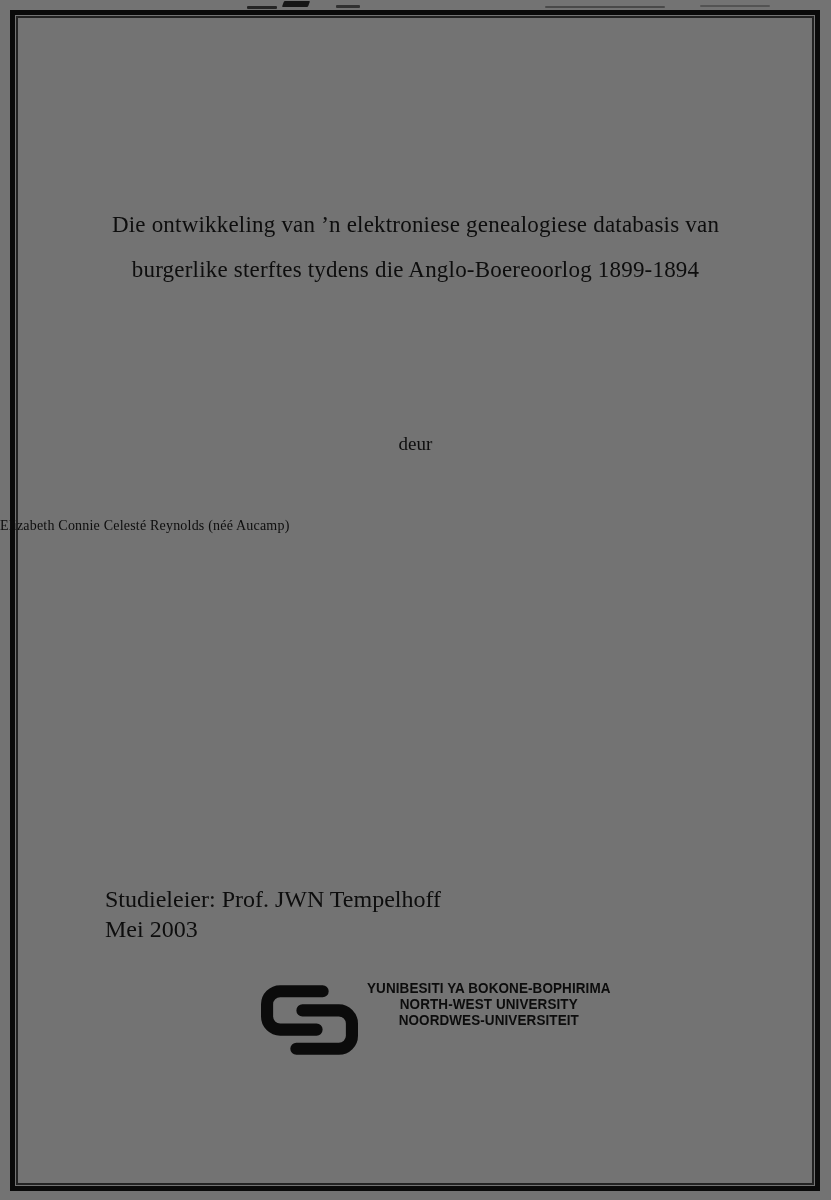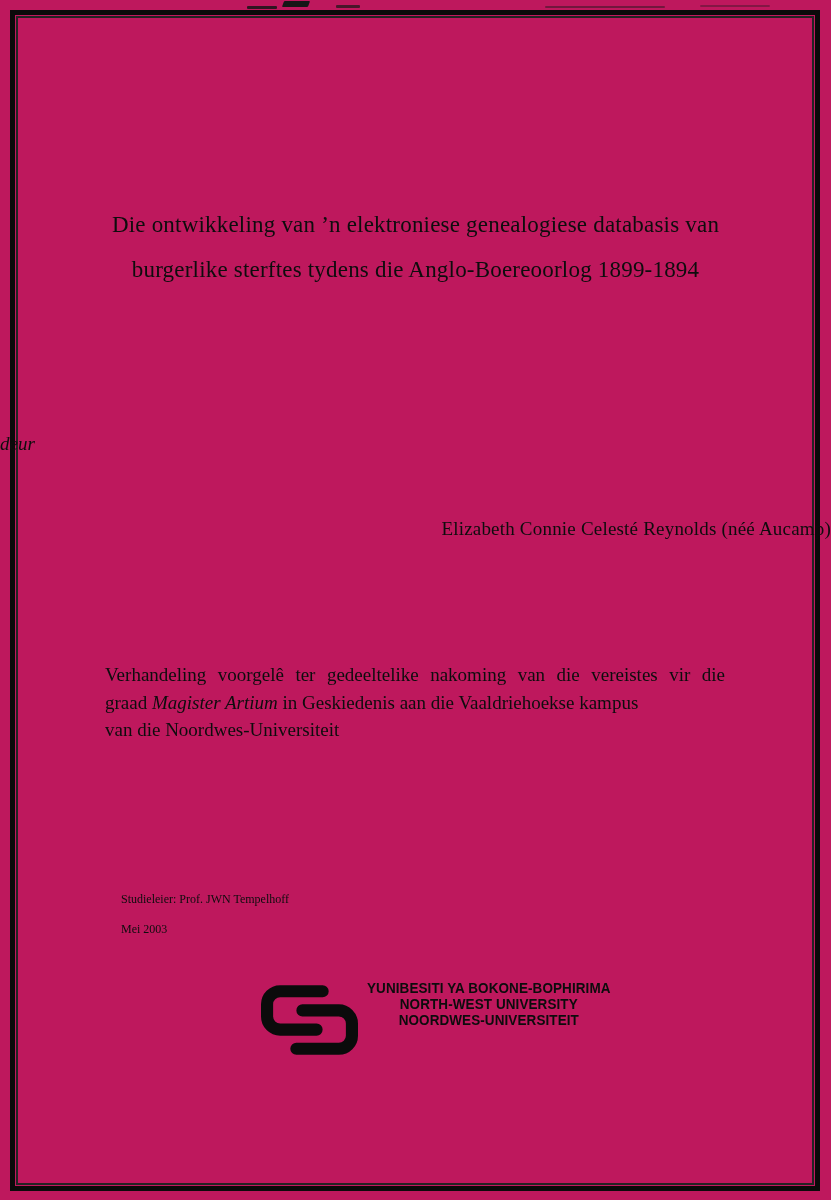--- a/index.html
+++ b/index.html
@@ -1,19 +1,19 @@
 <!DOCTYPE html>
 <html><head>
 <meta charset="utf-8">
 <style>
   html,body{margin:0;padding:0;background:#e8e8e8;}
   .page{
     position:relative;
     width:831px;height:1200px;
-    background:#be185d;
+    background:#737373;
     font-family:"Liberation Serif","DejaVu Serif",serif;
     color:#0d0d0d;
     overflow:hidden;
     margin:0 auto;
   }
   
   .frame-outer{
     position:absolute;left:10px;top:10px;right:11px;bottom:9px;
     border:5px solid #0a0a0a;
   }
@@ -30,35 +30,35 @@
   .a5{left:700px;top:5px;width:70px;height:2px;opacity:.35;}
 
   .thesis-title{
     position:absolute;top:202px;left:40px;right:40px;
     text-align:center;
     font-size:23px;line-height:45px;
     letter-spacing:.2px;
   }
   .byline{
     position:absolute;top:433px;left:0;right:0;
-    text-align:left;font-size:19px;font-style:italic;
+    text-align:center;font-size:19px;
   }
   .author{
     position:absolute;top:518px;left:0;right:0;
-    text-align:right;font-size:19px;letter-spacing:.2px;
+    text-align:left;font-size:14px;letter-spacing:.2px;
   }
   .statement{
     position:absolute;top:661px;left:105px;width:620px;
     font-size:19px;line-height:27.5px;
   }
   .statement .just{text-align:justify;text-align-last:justify;}
   .statement .it{font-style:italic;}
   .supervisor-block{
-    position:absolute;top:884px;left:121px;
-    font-size:12px;line-height:30px;
+    position:absolute;top:884px;left:105px;
+    font-size:24px;line-height:30px;
   }
   .logo{
     position:absolute;top:983px;left:261px;
     display:flex;align-items:flex-start;
   }
   .logo-mark{display:block;flex:0 0 auto;}
   .logo-text{
     margin-left:9px;margin-top:-2px;
     font-family:"Liberation Sans","DejaVu Sans",sans-serif;
     font-weight:700;
@@ -88,25 +88,20 @@
 
   <div class="thesis-title">
     <div>Die ontwikkeling van ’n elektroniese genealogiese databasis van</div>
     <div>burgerlike sterftes tydens die Anglo-Boereoorlog 1899-1894</div>
   </div>
 
   <div class="byline">deur</div>
 
   <div class="author">Elizabeth Connie Celesté Reynolds (néé Aucamp)</div>
 
-  <div class="statement">
-    <div class="just">Verhandeling voorgelê ter gedeeltelike nakoming van die vereistes vir die</div>
-    <div><span>graad </span><span class="it">Magister Artium</span><span> in Geskiedenis aan die Vaaldriehoekse kampus</span></div>
-    <div>van die Noordwes-Universiteit</div>
-  </div>
 
   <div class="supervisor-block">
     <div>Studieleier: Prof. JWN Tempelhoff</div>
     <div>Mei 2003</div>
   </div>
 
   <div class="logo">
     <svg class="logo-mark" width="97" height="75" viewBox="0 0 96 74" aria-hidden="true">
 
       <path d="M 61 8 L 19 8 A 13 13 0 0 0 6 21 L 6 33 A 13 13 0 0 0 19 46 L 55 46" fill="none" stroke="#0b0b0b" stroke-width="12" stroke-linecap="round"></path>

